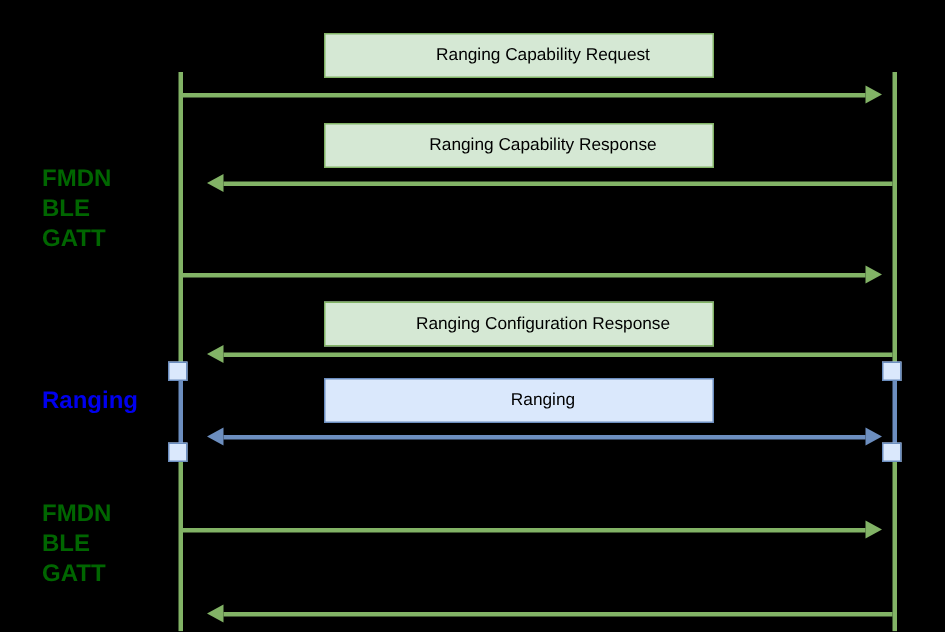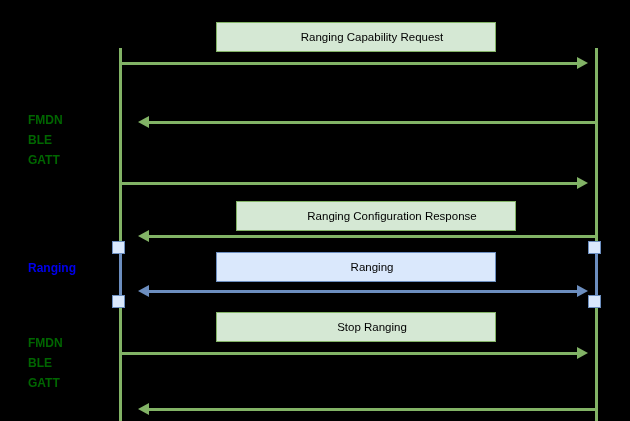--- a/index.html
+++ b/index.html
@@ -45,34 +45,34 @@
   }
   .node-square.left  { left: 112px; }
   .node-square.right { left: 588px; }
 
   
   .phase-label {
     position: absolute;
     left: 28px;
     width: 80px;
     text-align: left;
-    font-size: 12px;
+    font-size: 16px;
     font-weight: bold;
     line-height: 20px;
     letter-spacing: 0px;
     white-space: pre-line;
   }
   .phase-label.green { color: #006600; }
   .phase-label.blue  { color: #0000ee; }
 
   
   .msg-box {
     position: absolute;
     left: 216px;
-    width: 280px;
+    width: 260px;
     height: 30px;
     box-sizing: border-box;
     display: flex;
     align-items: center;
     justify-content: center;
     font-size: 11.5px;
     color: #000000;
     text-align: center;
     padding-left: 32px;
   }
@@ -130,35 +130,35 @@
   <div class="phase-label blue" style="top:258px;">Ranging</div>
 
   <div class="phase-label green" style="top:333px;">FMDN
 BLE
 GATT</div>
 
   <div class="msg-box green" style="top:22px;">Ranging Capability Request</div>
   <div class="arrow green" style="left:122px; top:62px; width:455px;"></div>
   <div class="arrow-head green right" style="left:577px; top:57px;"></div>
 
+  <div class="msg-box green" style="top:82px;">Ranging Capability Response</div>
   <div class="arrow green" style="left:149px; top:121px; width:446px;"></div>
   <div class="arrow-head green left" style="left:138px; top:116px;"></div>
 
   <div class="arrow green" style="left:122px; top:182px; width:455px;"></div>
   <div class="arrow-head green right" style="left:577px; top:177px;"></div>
 
-  <div class="msg-box green" style="top:201px;margin-left:20px;">Ranging Configuration Response</div>
+  <div class="msg-box green" style="top:201px;">Ranging Configuration Response</div>
   <div class="arrow green" style="left:149px; top:235px; width:446px;"></div>
   <div class="arrow-head green left" style="left:138px; top:230px;"></div>
 
   <div class="msg-box blue" style="top:252px;">Ranging</div>
   <div class="arrow blue" style="left:149px; top:290px; width:428px;"></div>
   <div class="arrow-head blue left" style="left:138px; top:285px;"></div>
   <div class="arrow-head blue right" style="left:577px; top:285px;"></div>
 
-  <div class="msg-box green" style="top:312px;">Stop Ranging</div>
   <div class="arrow green" style="left:122px; top:352px; width:455px;"></div>
   <div class="arrow-head green right" style="left:577px; top:347px;"></div>
 
   <div class="arrow green" style="left:149px; top:408px; width:446px;"></div>
   <div class="arrow-head green left" style="left:138px; top:403px;"></div>
 
 </div>
 
 </body></html>

